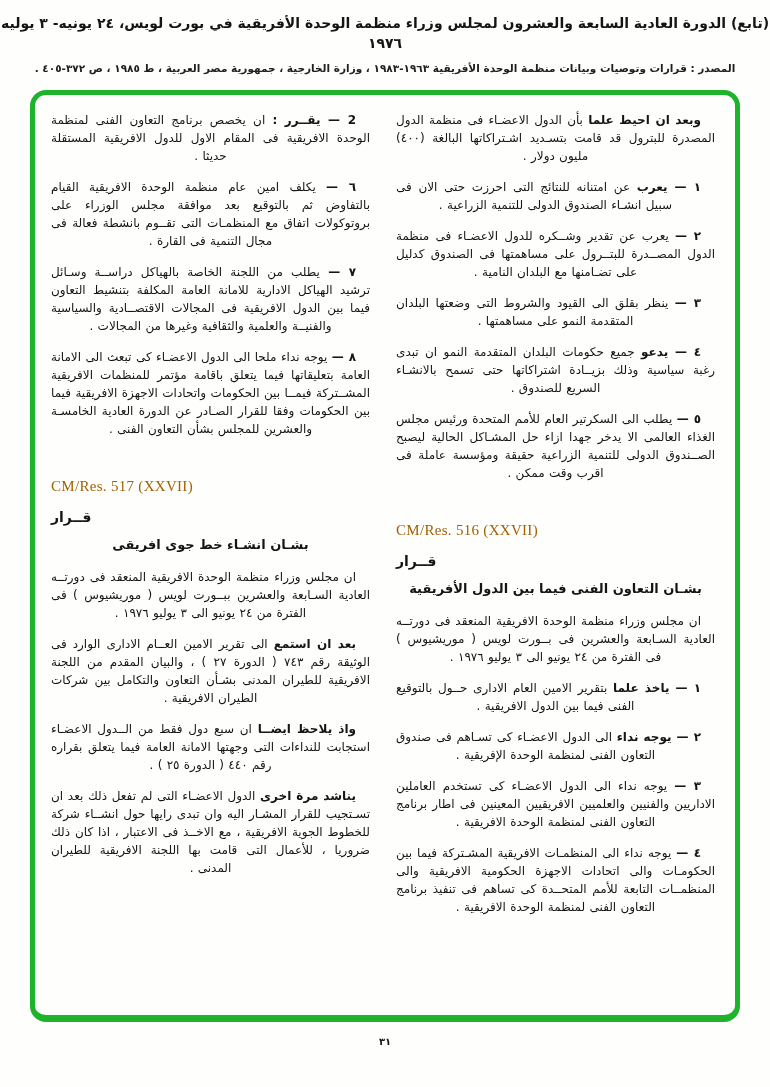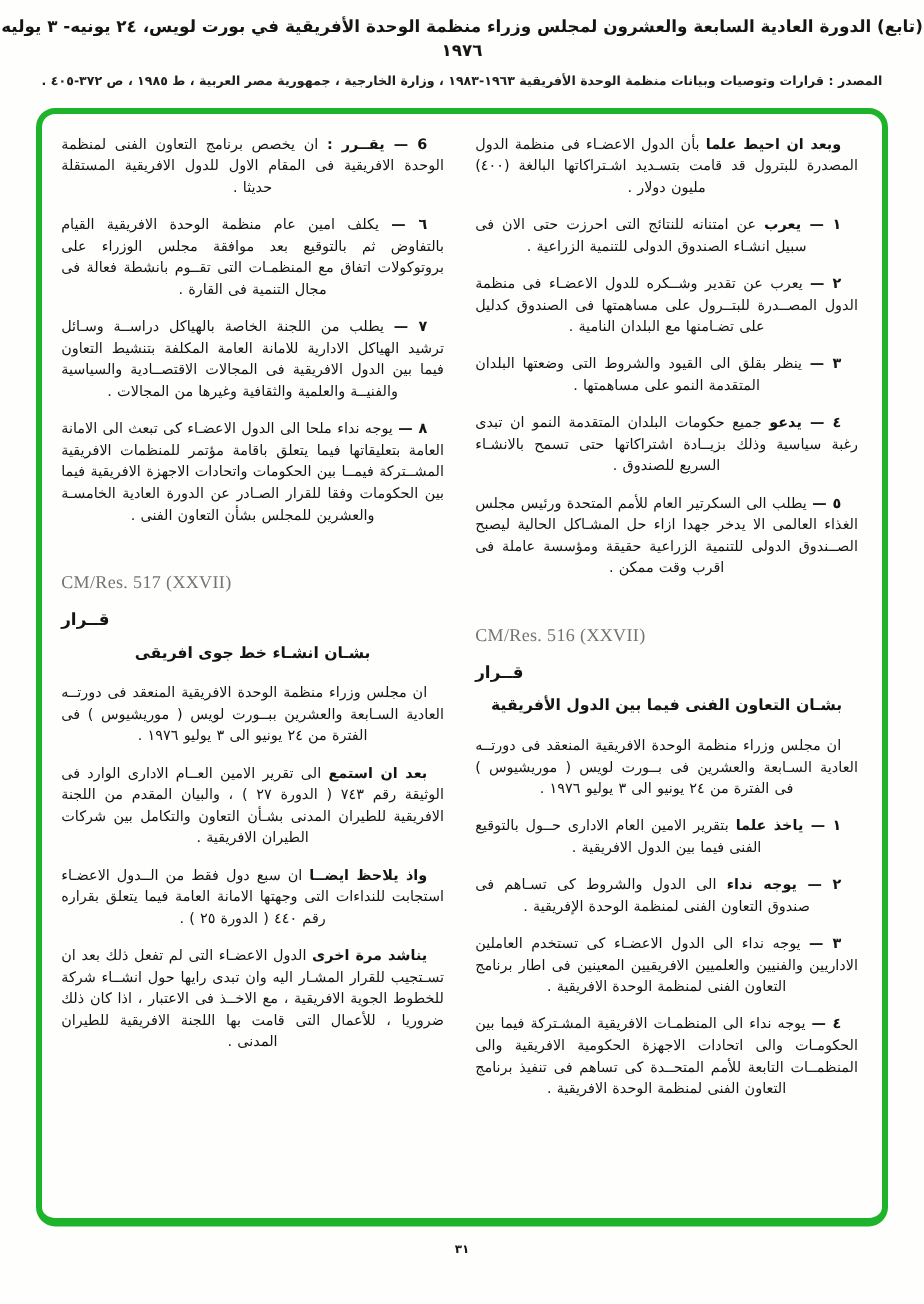--- a/index.html
+++ b/index.html
@@ -36,21 +36,21 @@
     font-size:12px; line-height:1.5;
     text-align:justify; text-align-last:center;
     text-indent:14px;
     word-spacing:0.5px;
   }
   .lead{ font-weight:bold; }
   .ref{
     direction:ltr; text-align:left;
     font-family:"Liberation Serif","DejaVu Serif",serif;
     font-size:15px; letter-spacing:0.3px;
-    margin:40px 0 6px 0; color:#737373;
+    margin:40px 0 6px 0; color:#a16207;
   }
   .h1{
     text-align:left; font-weight:bold; font-size:14px;
     margin:14px 0 12px 0;
   }
   .h2{
     text-align:center; font-weight:bold; font-size:13px;
     margin:0 0 16px 0;
   }
   .pagenum{
@@ -75,26 +75,26 @@
           <p class="para"><span class="lead">١ — يعرب</span> <span>عن امتنانه للنتائج التى احرزت حتى الان فى سبيل انشـاء الصندوق الدولى للتنمية الزراعية .</span></p>
           <p class="para"><span class="lead">٢ —</span> <span>يعرب عن تقدير وشــكره للدول الاعضـاء فى منظمة الدول المصــدرة للبتــرول على مساهمتها فى الصندوق كدليل على تضـامنها مع البلدان النامية .</span></p>
           <p class="para"><span class="lead">٣ —</span> <span>ينظر بقلق الى القيود والشروط التى وضعتها البلدان المتقدمة النمو على مساهمتها .</span></p>
           <p class="para"><span class="lead">٤ — يدعو</span> <span>جميع حكومات البلدان المتقدمة النمو ان تبدى رغبة سياسية وذلك بزيــادة اشتراكاتها حتى تسمح بالانشـاء السريع للصندوق .</span></p>
           <p class="para"><span class="lead">٥ —</span> <span>يطلب الى السكرتير العام للأمم المتحدة ورئيس مجلس الغذاء العالمى الا يدخر جهدا ازاء حل المشـاكل الحالية ليصبح الصــندوق الدولى للتنمية الزراعية حقيقة ومؤسسة عاملة فى اقرب وقت ممكن .</span></p>
           <div class="ref">CM/Res. 516 (XXVII)</div>
           <div class="h1">قــرار</div>
           <div class="h2">بشـان التعاون الفنى فيما بين الدول الأفريقية</div>
           <p class="para"><span class="lead"></span> <span>ان مجلس وزراء منظمة الوحدة الافريقية المنعقد فى دورتــه العادية السـابعة والعشرين فى بــورت لويس ( موريشيوس ) فى الفترة من ٢٤ يونيو الى ٣ يوليو ١٩٧٦ .</span></p>
           <p class="para"><span class="lead">١ — ياخذ علما</span> <span>بتقرير الامين العام الادارى حــول بالتوقيع الفنى فيما بين الدول الافريقية .</span></p>
-          <p class="para"><span class="lead">٢ — يوجه نداء</span> <span>الى الدول والشروط كى تسـاهم فى صندوق التعاون الفنى لمنظمة الوحدة الإفريقية .</span></p>
+          <p class="para"><span class="lead">٢ — يوجه نداء</span> <span>الى الدول الاعضـاء كى تسـاهم فى صندوق التعاون الفنى لمنظمة الوحدة الإفريقية .</span></p>
           <p class="para"><span class="lead">٣ —</span> <span>يوجه نداء الى الدول الاعضـاء كى تستخدم العاملين الاداريين والفنيين والعلميين الافريقيين المعينين فى اطار برنامج التعاون الفنى لمنظمة الوحدة الافريقية .</span></p>
           <p class="para"><span class="lead">٤ —</span> <span>يوجه نداء الى المنظمـات الافريقية المشـتركة فيما بين الحكومـات والى اتحادات الاجهزة الحكومية الافريقية والى المنظمــات التابعة للأمم المتحــدة كى تساهم فى تنفيذ برنامج التعاون الفنى لمنظمة الوحدة الافريقية .</span></p>
         </div>
       <div class="col" id="col-left">
-          <p class="para"><span class="lead">6 — يقــرر :</span> <span>ان يخصص برنامج التعاون الفنى لمنظمة الوحدة الافريقية فى المقام الاول للدول الافريقية المستقلة حديثا .</span></p>
+          <p class="para"><span class="lead">2 — يقــرر :</span> <span>ان يخصص برنامج التعاون الفنى لمنظمة الوحدة الافريقية فى المقام الاول للدول الافريقية المستقلة حديثا .</span></p>
           <p class="para"><span class="lead">٦ —</span> <span>يكلف امين عام منظمة الوحدة الافريقية القيام بالتفاوض ثم بالتوقيع بعد موافقة مجلس الوزراء على بروتوكولات اتفاق مع المنظمـات التى تقــوم بانشطة فعالة فى مجال التنمية فى القارة .</span></p>
           <p class="para"><span class="lead">٧ —</span> <span>يطلب من اللجنة الخاصة بالهياكل دراســة وسـائل ترشيد الهياكل الادارية للامانة العامة المكلفة بتنشيط التعاون فيما بين الدول الافريقية فى المجالات الاقتصــادية والسياسية والفنيــة والعلمية والثقافية وغيرها من المجالات .</span></p>
           <p class="para"><span class="lead">٨ —</span> <span>يوجه نداء ملحا الى الدول الاعضـاء كى تبعث الى الامانة العامة بتعليقاتها فيما يتعلق باقامة مؤتمر للمنظمات الافريقية المشــتركة فيمــا بين الحكومات واتحادات الاجهزة الافريقية فيما بين الحكومات وفقا للقرار الصـادر عن الدورة العادية الخامسـة والعشرين للمجلس بشأن التعاون الفنى .</span></p>
           <div class="ref">CM/Res. 517 (XXVII)</div>
           <div class="h1">قــرار</div>
           <div class="h2">بشـان انشـاء خط جوى افريقى</div>
           <p class="para"><span class="lead"></span> <span>ان مجلس وزراء منظمة الوحدة الافريقية المنعقد فى دورتــه العادية السـابعة والعشرين ببــورت لويس ( موريشيوس ) فى الفترة من ٢٤ يونيو الى ٣ يوليو ١٩٧٦ .</span></p>
           <p class="para"><span class="lead">بعد ان استمع</span> <span>الى تقرير الامين العــام الادارى الوارد فى الوثيقة رقم ٧٤٣ ( الدورة ٢٧ ) ، والبيان المقدم من اللجنة الافريقية للطيران المدنى بشـأن التعاون والتكامل بين شركات الطيران الافريقية .</span></p>
           <p class="para"><span class="lead">واذ يلاحظ ايضــا</span> <span>ان سبع دول فقط من الــدول الاعضـاء استجابت للنداءات التى وجهتها الامانة العامة فيما يتعلق بقراره رقم ٤٤٠ ( الدورة ٢٥ ) .</span></p>
           <p class="para"><span class="lead">يناشد مرة اخرى</span> <span>الدول الاعضـاء التى لم تفعل ذلك بعد ان تسـتجيب للقرار المشـار اليه وان تبدى رايها حول انشــاء شركة للخطوط الجوية الافريقية ، مع الاخــذ فى الاعتبار ، اذا كان ذلك ضروريا ، للأعمال التى قامت بها اللجنة الافريقية للطيران المدنى .</span></p>

